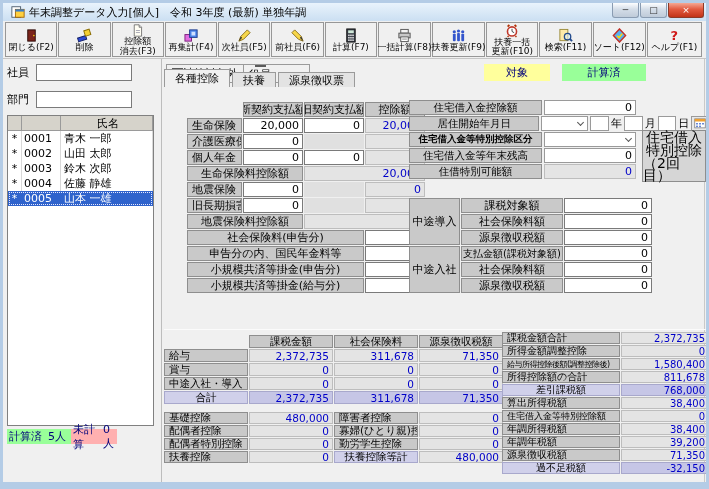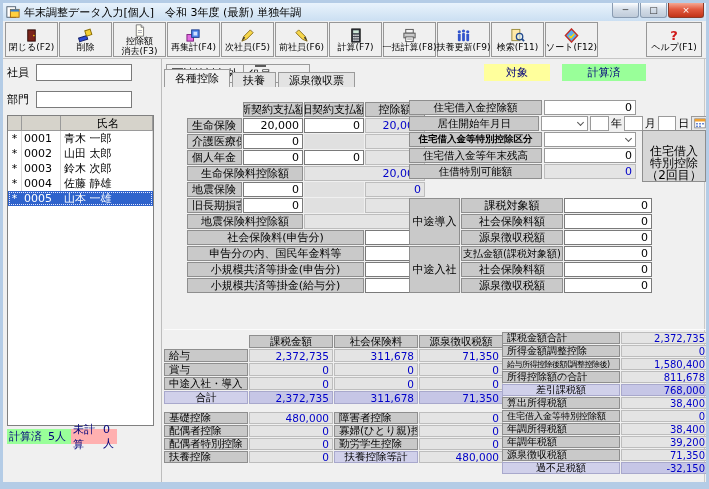--- a/index.html
+++ b/index.html
@@ -1,19 +1,19 @@
 <!DOCTYPE html>
 <html><head>
 <meta charset="utf-8">
 <style>
   * { box-sizing: border-box; margin:0; padding:0; font-family:"DejaVu Sans","Liberation Sans",sans-serif; }
   body { background:#e8e8e8; }
   .window{ position:relative; width:709px; height:489px; border:3px solid #b4cce6; border-bottom-width:7px; outline:1px solid #7d9cbb; background:#f0f0f0; overflow:hidden; }
   
-  .titlebar{ height:18px; background:linear-gradient(#e9f3fc,#cbdff2); display:flex; align-items:center; padding:0 3px; position:relative; }
+  .titlebar{ height:18px; background:linear-gradient(#e9f3fc,#cbdff2); display:flex; align-items:center; padding:0 8px; position:relative; }
   .appicon{ width:14px; height:14px; margin-right:4px; display:inline-flex; }
   .title{ font-size:11px; color:#000; white-space:nowrap; }
   .winbtns{ position:absolute; right:2px; top:0px; display:flex; gap:1px; }
   .winbtn{ width:27px; height:15px; font-size:9px; display:flex; align-items:center; justify-content:center; border:1px solid #8a9cb2; border-top:none; border-radius:0 0 3px 3px; background:linear-gradient(#fdfeff,#d4dde8 45%,#bfcbd9); color:#333; cursor:default; }
   .winbtn.close{ width:36px; background:linear-gradient(#f5a894,#e25a40 45%,#c23318); color:#fff; border-color:#8c3a28; }
   
   .toolbar{ height:38px; background:#f0f0f0; border-bottom:1px solid #c6c6c6; display:flex; align-items:stretch; padding:1px 2px; }
   .tbtn{ width:53px; display:flex; flex-direction:column; align-items:center; justify-content:center; border:1px solid #979797; background:#f0f0f0; margin-right:1px; cursor:default; padding-top:1px; }
   .tbtn.help{ margin-left:auto; width:56px; margin-right:2px; }
   .ticon{ height:15px; display:flex; align-items:center; justify-content:center; }
@@ -67,21 +67,21 @@
   .housing{ position:absolute; left:247px; top:41px; width:300px; }
   .hrow{ display:flex; gap:2px; margin-bottom:1px; height:15px; }
   .hlbl{ width:133px; background:#c9c9c9; border:1px solid #8e8e8e; font-size:10.5px; display:flex; align-items:center; justify-content:center; white-space:nowrap; overflow:hidden; }
   .hval{ width:92px; background:#fff; border:1px solid #9a9a9a; font-size:11px; display:flex; align-items:center; justify-content:flex-end; padding-right:3px; }
   .hro{ width:92px; background:#e4e4e4; border:1px solid #bdbdbd; color:#0000c8; font-size:11px; display:flex; align-items:center; justify-content:flex-end; padding-right:3px; }
   .combo{ background:#fff; border:1px solid #9a9a9a; display:flex; align-items:center; justify-content:flex-end; }
   .chev{ width:5px; height:5px; border-right:1.4px solid #555; border-bottom:1.4px solid #555; transform:rotate(45deg); margin-right:4px; margin-top:-2px; }
   .nf{ width:19px; background:#fff; border:1px solid #9a9a9a; }
   .unit{ font-size:11px; display:flex; align-items:center; }
   .calbtn{ width:18px; background:#e8e8e8; border:1px solid #9a9a9a; display:flex; align-items:center; justify-content:center; }
-  .btn2nd{ position:absolute; left:233px; top:30px; width:64px; height:52px; background:#d6d6d6; border:1px solid #8e8e8e; font-size:12px; line-height:12px; display:flex; flex-direction:column; align-items:center; justify-content:flex-end; color:#000; }
+  .btn2nd{ position:absolute; left:233px; top:30px; width:64px; height:52px; background:#d6d6d6; border:1px solid #8e8e8e; font-size:14px; line-height:12px; display:flex; flex-direction:column; align-items:center; justify-content:space-between; color:#000; }
   
   .mid{ position:absolute; left:247px; top:139px; display:grid; grid-template-columns:51px 102px 88px; grid-auto-rows:15px; gap:1px; }
   .gcell{ grid-row:span 3; background:#c9c9c9; border:1px solid #8e8e8e; display:flex; align-items:center; justify-content:center; font-size:11px; }
   
   .hr1{ position:absolute; left:2px; top:270px; width:544px; height:1px; background:#c9c9c9; border-bottom:1px solid #fbfbfb; }
   .sum{ position:absolute; left:2px; top:276px; display:grid; grid-template-columns:84px 84px 84px 84px; grid-auto-rows:13px; gap:1px; }
   .sum .cell, .ded .cell{ font-size:10.5px; }
   
   .ded{ position:absolute; left:2px; top:353px; display:grid; grid-template-columns:84px 84px 84px 84px; grid-auto-rows:12px; gap:1px; }
   
@@ -204,20 +204,31 @@
           <svg width="15" height="15" viewBox="0 0 16 16" fill="#3355cc">
             <circle cx="3.5" cy="4" r="1.7"></circle>
             <rect x="2" y="6" width="3" height="8" rx="1"></rect>
             <circle cx="8" cy="3.2" r="1.7"></circle>
             <rect x="6.5" y="5.2" width="3" height="8.8" rx="1"></rect>
             <circle cx="12.5" cy="4" r="1.7"></circle>
             <rect x="11" y="6" width="3" height="8" rx="1"></rect>
           </svg>
         </span>
       <span class="tlab"><span>扶養更新(F9)</span><span></span></span>
+    </div>
+    <div class="tbtn">
+      <span class="ticon">
+          <svg width="14" height="14" viewBox="0 0 16 16">
+            <path d="M3 3 L5 1 M13 3 L11 1" stroke="#b03000" stroke-width="2" fill="none"></path>
+            <circle cx="8" cy="8.5" r="5.2" fill="#fff" stroke="#c0392b" stroke-width="1.8"></circle>
+            <path d="M8 5.5 V8.5 L10.5 10" stroke="#333" fill="none"></path>
+            <path d="M4 13.5 L3 15 M12 13.5 L13 15" stroke="#b03000" stroke-width="1.5" fill="none"></path>
+          </svg>
+        </span>
+      <span class="tlab"><span>扶養一括</span><br><span>更新(F10)</span></span>
     </div>
     <div class="tbtn">
       <span class="ticon">
           <svg width="15" height="15" viewBox="0 0 16 16">
             <rect x="2" y="1.5" width="8.5" height="12" fill="#ffe9a8" stroke="#998a3a"></rect>
             <circle cx="10.2" cy="9.2" r="3.4" fill="rgba(220,240,255,0.55)" stroke="#234a8c" stroke-width="1.4"></circle>
             <line x1="12.6" y1="11.6" x2="15" y2="14" stroke="#234a8c" stroke-width="2"></line>
           </svg>
         </span>
       <span class="tlab"><span>検索(F11)</span><span></span></span>

